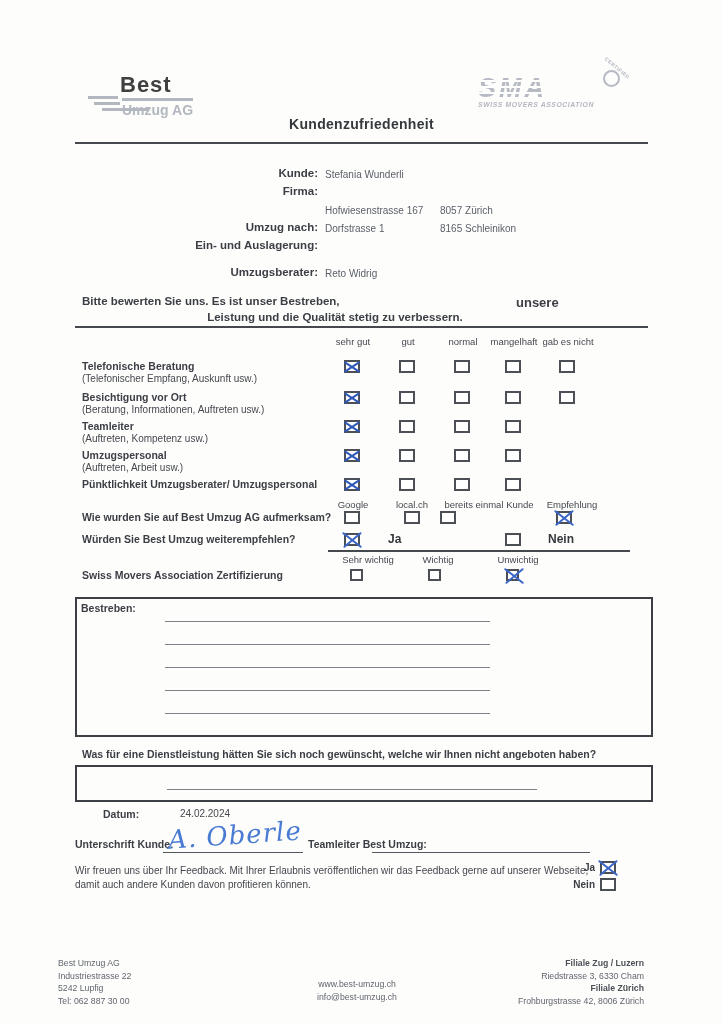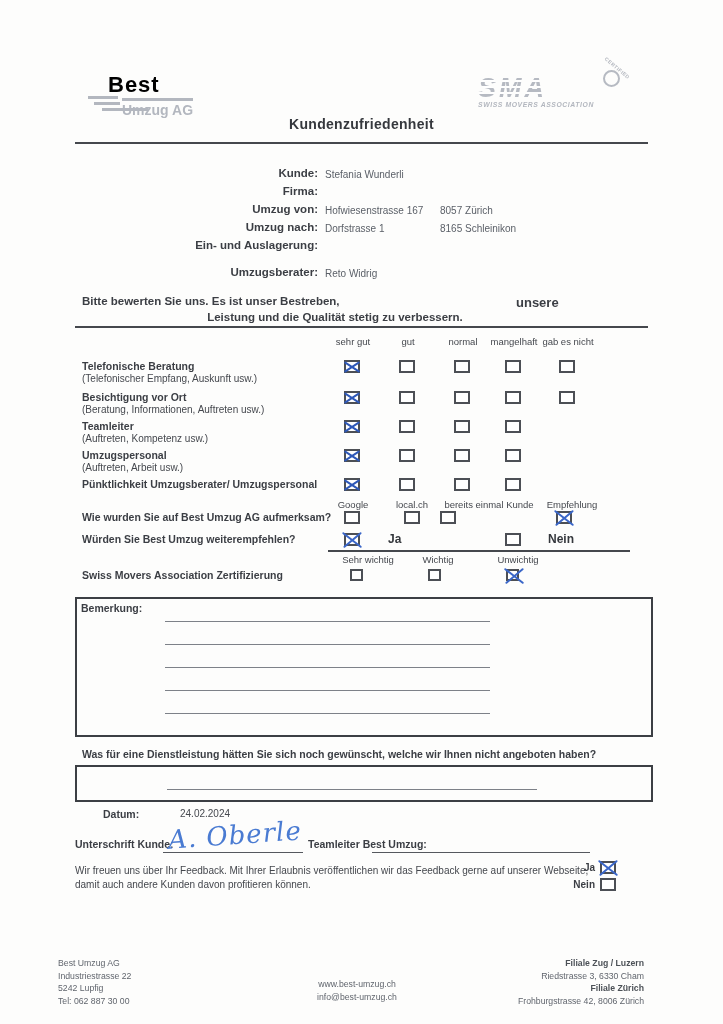--- a/index.html
+++ b/index.html
@@ -2,21 +2,21 @@
 <html><head>
 <meta charset="utf-8">
 <style>
   * { margin:0; padding:0; box-sizing:border-box; }
   html,body { background:#ffffff; }
   body { font-family:"Liberation Sans","DejaVu Sans",sans-serif; color:#3c3f45; }
   .page { position:relative; width:723px; height:1024px; background:#fdfdfc; overflow:hidden; }
 
   
   .logo-best { position:absolute; left:88px; top:72px; width:140px; }
-  .best-line1 { font-size:22px; font-weight:bold; color:#000000; letter-spacing:1px; margin-left:20px; }
+  .best-line1 { font-size:22px; font-weight:bold; color:#404040; letter-spacing:1px; margin-left:32px; }
   .best-line2 { font-size:14px; font-weight:bold; color:#b3b7bf; margin-left:34px; border-top:3px solid #b3b7bf; padding-top:1px; display:inline-block; }
   .speed { position:absolute; height:3px; background:#b3b7bf; }
   .s1 { left:0; top:24px; width:30px; }
   .s2 { left:6px; top:30px; width:26px; }
   .s3 { left:14px; top:36px; width:46px; }
 
   .logo-sma { position:absolute; left:478px; top:76px; width:130px; text-align:left; }
   .sma-acronym { font-size:27px; font-weight:bold; font-style:italic; color:#b6bac2; letter-spacing:3px; line-height:24px;
                  background:repeating-linear-gradient(#b6bac2 0 4px,#ffffff 4px 6px); -webkit-background-clip:text; background-clip:text; -webkit-text-fill-color:transparent; color:transparent; }
   .sma-sub { font-size:6.8px; font-weight:bold; font-style:italic; color:#b2b6be; letter-spacing:.6px; margin-top:1px; }
@@ -87,21 +87,20 @@
       </div>
   </div>
 
   <div class="title">Kundenzufriedenheit</div>
   <div class="hline" style="left:75px;top:142px;width:573px;"></div>
 
   <div class="flabel" style="top:167px;">Kunde:</div>
   <div class="fvalue" style="top:169px;">Stefania Wunderli</div>
   <div class="flabel" style="top:185px;">Firma:</div>
   <div class="fvalue" style="top:187px;"></div>
-  <div class="flabel" style="top:203px;">Umzug von:</div>
   <div class="fvalue" style="top:205px;">Hofwiesenstrasse 167</div>
   <div class="fvalue2" style="top:205px;">8057 Zürich</div>
   <div class="flabel" style="top:221px;">Umzug nach:</div>
   <div class="fvalue" style="top:223px;">Dorfstrasse 1</div>
   <div class="fvalue2" style="top:223px;">8165 Schleinikon</div>
   <div class="flabel" style="top:239px;">Ein- und Auslagerung:</div>
   <div class="flabel" style="top:266px;">Umzugsberater:</div>
   <div class="fvalue" style="top:268px;">Reto Widrig</div>
 
   <div class="qtext" style="position:absolute;left:82px;top:295px;font-size:11.5px;">Bitte bewerten Sie uns. Es ist unser Bestreben,</div>
@@ -182,21 +181,21 @@
   <span class="colhead" style="left:438px;top:554px;">Wichtig</span>
   <span class="colhead" style="left:518px;top:554px;">Unwichtig</span>
   <div class="rrow" style="top:569px;">
     <span class="lbl qtext">Swiss Movers Association Zertifizierung</span>
     <span class="cbx" style="left:350px;width:13px;height:12px;" data-checked=""></span>
     <span class="cbx" style="left:428px;width:13px;height:12px;" data-checked=""></span>
     <span class="cbx" style="left:506px;width:13px;height:12px;" data-checked="hand"></span>
   </div>
 
   <div class="box" style="left:75px;top:597px;width:578px;height:140px;">
-    <span class="qtext" style="position:absolute;left:4px;top:3px;">Bemerkung:</span>
+    <span class="qtext" style="position:absolute;left:4px;top:3px;">Bestreben:</span>
   </div>
   <div class="writeline" style="left:165px;top:621px;width:325px;"></div>
   <div class="writeline" style="left:165px;top:644px;width:325px;"></div>
   <div class="writeline" style="left:165px;top:667px;width:325px;"></div>
   <div class="writeline" style="left:165px;top:690px;width:325px;"></div>
   <div class="writeline" style="left:165px;top:713px;width:325px;"></div>
 
   <div class="qtext" style="position:absolute;left:82px;top:748px;">Was für eine Dienstleistung hätten Sie sich noch gewünscht, welche wir Ihnen nicht angeboten haben?</div>
   <div class="box" style="left:75px;top:765px;width:578px;height:37px;"></div>
   <div class="writeline" style="left:167px;top:789px;width:370px;"></div>

